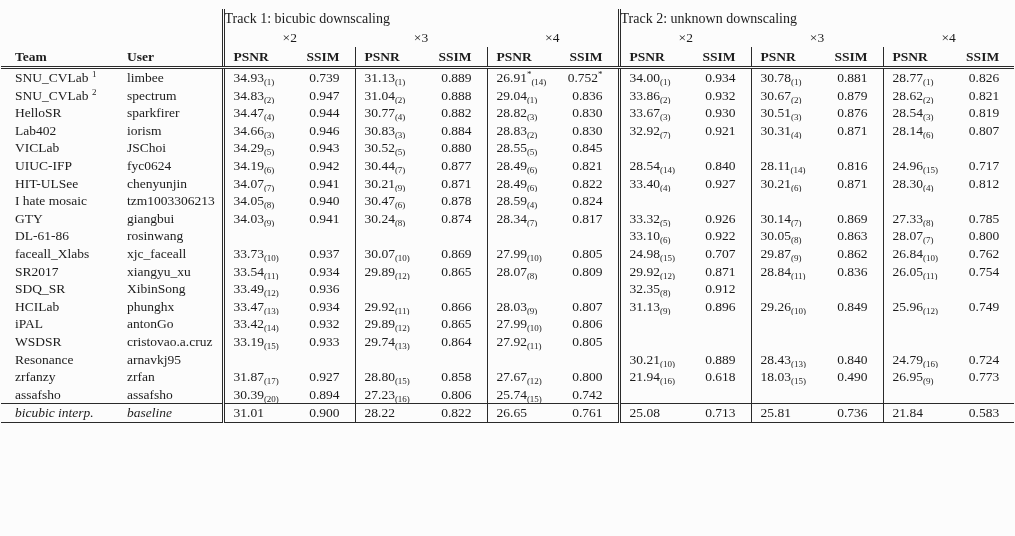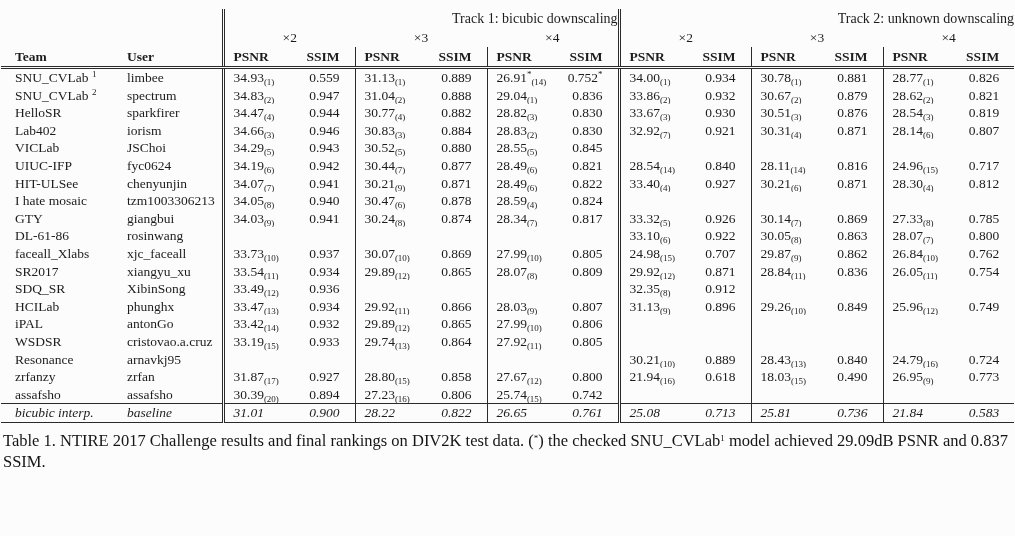--- a/index.html
+++ b/index.html
@@ -19,38 +19,38 @@
   }
   th, td {
     font-weight: normal;
     padding: 0;
     font-size: 13.5px;
     line-height: 17.6px;
     white-space: nowrap;
     overflow: hidden;
     text-align: left;
   }
-  th.track { text-align: right; font-size: 14px; line-height: 20px; }
+  th.track { text-align: left; font-size: 14px; line-height: 20px; }
   th.scale { text-align: center; line-height: 18px; }
   th.corner { border: none; }
 
   .dbl { border-left: 3px double #2a2a2a; }
   .sgl { border-left: 1px solid #2a2a2a; }
 
   tr.metric th { border-bottom: 3px double #2a2a2a; line-height: 19px; font-weight: bold; }
 
   td.team, th.team { padding-left: 14px; }
   td.user, th.user { padding-left: 4px; }
   td.psnr, th.psnr { padding-left: 9px; }
   td.ssim, th.ssim { text-align: right; padding-right: 15px; }
 
   sub { font-size: 9px; vertical-align: -3px; line-height: 0; }
   sup { font-size: 9px; vertical-align: 5px; line-height: 0; }
 
-  tr.baseline td { border-top: 1px solid #2a2a2a; border-bottom: 1px solid #2a2a2a; font-style: italic; }
+  tr.baseline td { border-top: 1px solid #2a2a2a; border-bottom: 1px solid #2a2a2a; }
   tr.baseline td.team, tr.baseline td.user { font-style: italic; }
 
   .caption {
     margin-top: 7px;
     padding: 0 4px 0 2px;
     font-size: 16.5px;
     line-height: 1.3;
     color: #151515;
   }
 </style>
@@ -105,21 +105,21 @@
         <th class="ssim">SSIM</th>
         <th class="psnr sgl">PSNR</th>
         <th class="ssim">SSIM</th>
       </tr>
     </thead>
     <tbody>
         <tr>
           <td class="team">SNU_CVLab <sup>1</sup></td>
           <td class="user">limbee</td>
           <td class="psnr dbl">34.93<sub>(1)</sub></td>
-          <td class="ssim">0.559</td>
+          <td class="ssim">0.739</td>
           <td class="psnr sgl">31.13<sub>(1)</sub></td>
           <td class="ssim">0.889</td>
           <td class="psnr sgl">26.91<sup>*</sup><sub>(14)</sub></td>
           <td class="ssim">0.752<sup>*</sup></td>
           <td class="psnr dbl">34.00<sub>(1)</sub></td>
           <td class="ssim">0.934</td>
           <td class="psnr sgl">30.78<sub>(1)</sub></td>
           <td class="ssim">0.881</td>
           <td class="psnr sgl">28.77<sub>(1)</sub></td>
           <td class="ssim">0.826</td>
@@ -424,14 +424,13 @@
           <td class="psnr dbl">25.08</td>
           <td class="ssim">0.713</td>
           <td class="psnr sgl">25.81</td>
           <td class="ssim">0.736</td>
           <td class="psnr sgl">21.84</td>
           <td class="ssim">0.583</td>
         </tr>
       </tbody>
   </table>
 
-  <div class="caption">Table 1. NTIRE 2017 Challenge results and final rankings on DIV2K test data. (<sup>*</sup>) the checked SNU_CVLab<sup>1</sup> model achieved 29.09dB PSNR and 0.837 SSIM.</div>
 </div>
 
 </body></html>

